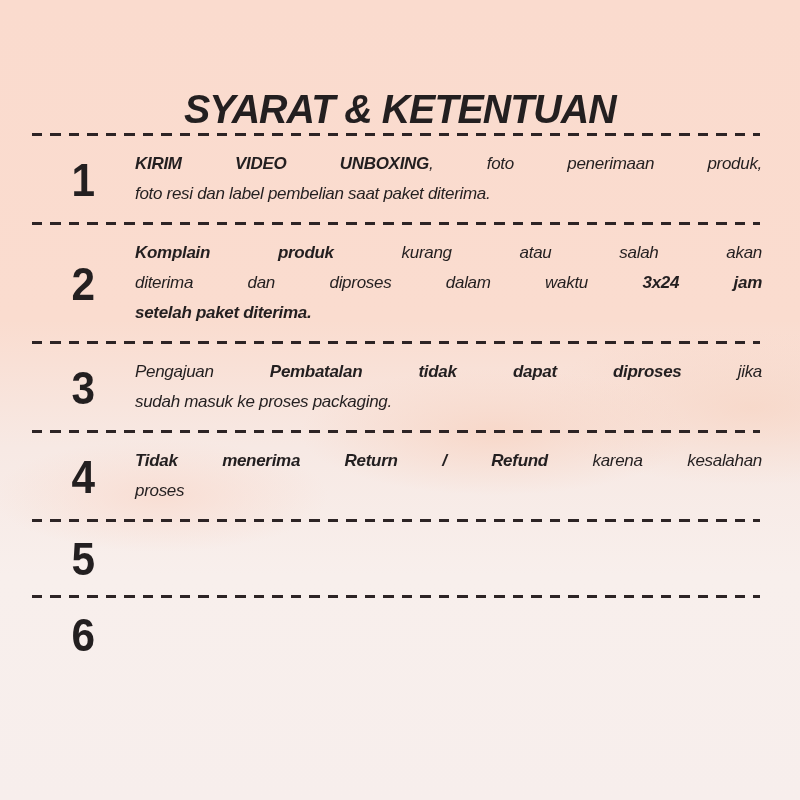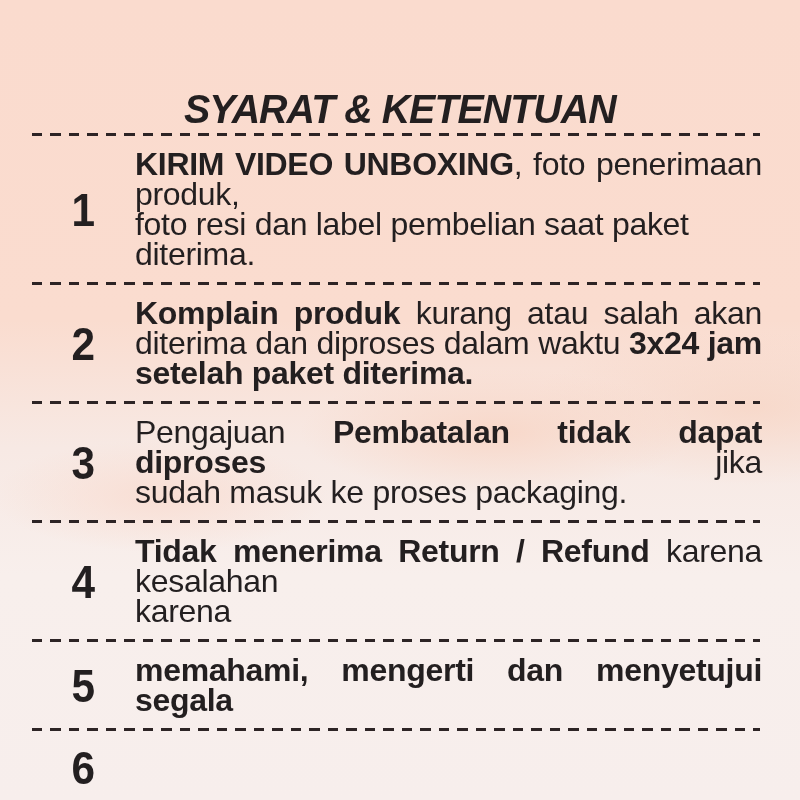--- a/index.html
+++ b/index.html
@@ -30,21 +30,21 @@
   .row{
     display:flex;align-items:center;
     padding:13px 38px 13px 0;box-sizing:border-box;
   }
   .num{
     flex:none;width:135px;box-sizing:border-box;padding-left:35px;
     display:flex;align-items:center;justify-content:center;
     font-size:47px;font-weight:bold;line-height:1;
     transform:scaleX(.9);
   }
-  .txt{flex:1;font-size:32px;line-height:30px;letter-spacing:-.3px;}
+  .txt{flex:1;font-size:17px;line-height:30px;letter-spacing:-.3px;font-style:italic;}
   .line{text-align:justify;}
   .line.justify{text-align-last:justify;}
   .line.left{text-align:left;text-align-last:left;}
   .seg-b{font-weight:bold;}
   .seg-r{font-weight:normal;}
 </style>
 </head>
 <body>
 
 <div class="poster">
@@ -78,29 +78,28 @@
           <div class="line justify"><span class="seg-r">Pengajuan </span><span class="seg-b">Pembatalan tidak dapat diproses</span><span class="seg-r"> jika</span></div>
           <div class="line left"><span class="seg-r">sudah masuk ke proses packaging.</span></div>
         </div>
   </div>
 
   <div class="divider"></div>
   <div class="row">
     <div class="num">4</div>
     <div class="txt">
           <div class="line justify"><span class="seg-b">Tidak menerima Return / Refund</span><span class="seg-r"> karena kesalahan</span></div>
-          <div class="line left"><span class="seg-r">karena</span></div>
+          <div class="line left"><span class="seg-r">proses</span></div>
         </div>
   </div>
 
   <div class="divider"></div>
   <div class="row">
     <div class="num">5</div>
     <div class="txt">
-          <div class="line justify"><span class="seg-b">memahami, mengerti dan menyetujui segala</span></div>
         </div>
   </div>
 
   <div class="divider"></div>
   <div class="row">
     <div class="num">6</div>
   </div>
 </div>
 </div>
 

